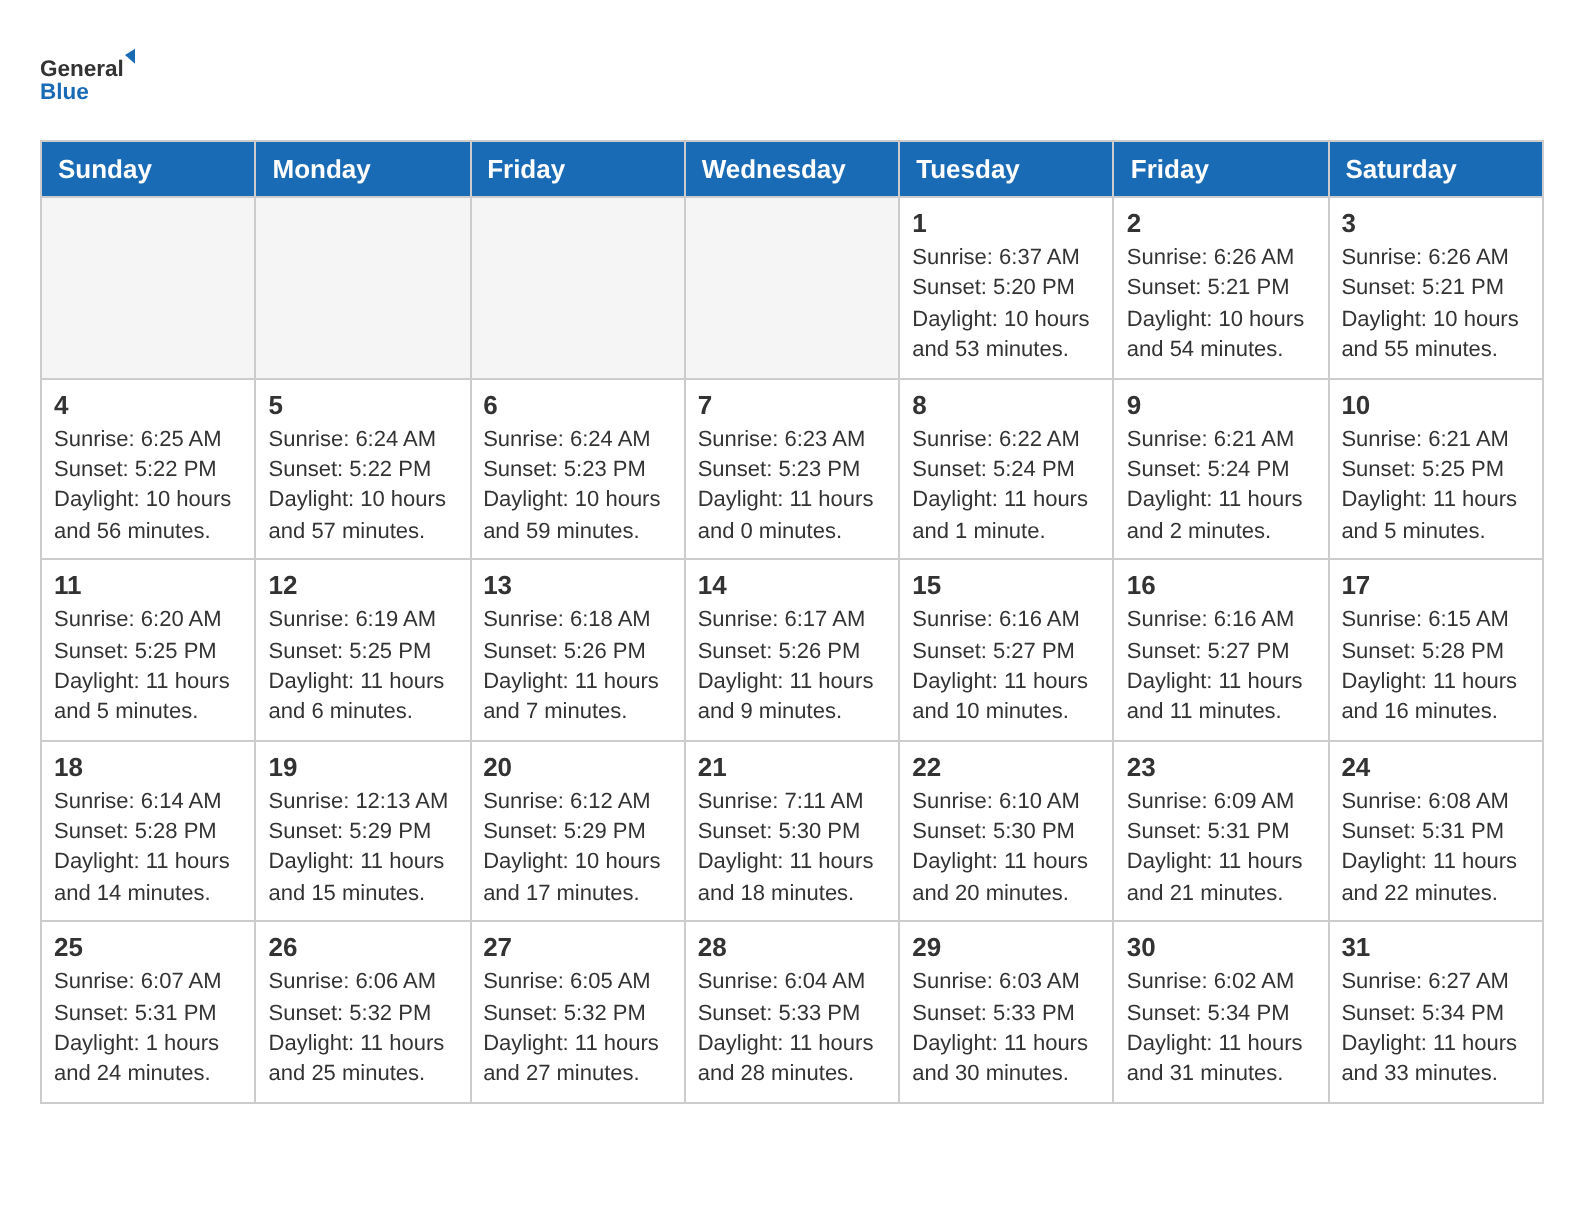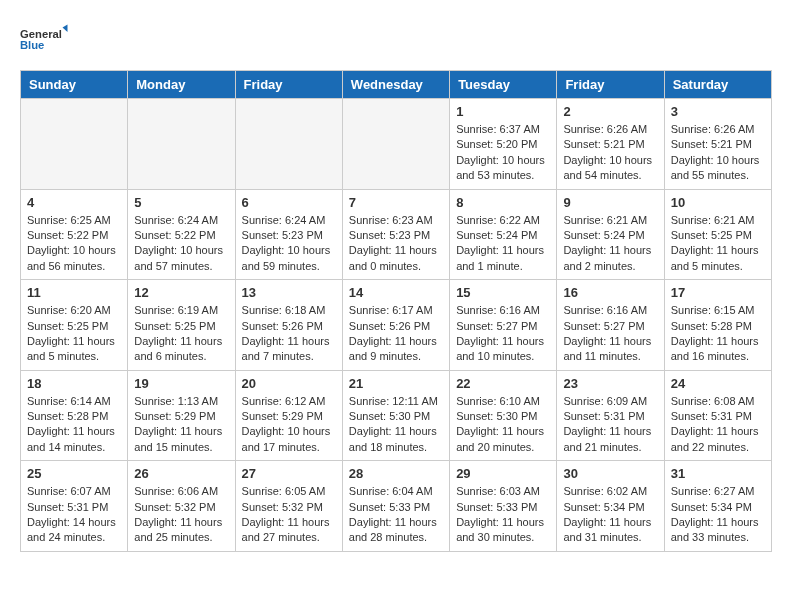--- a/index.html
+++ b/index.html
@@ -253,37 +253,37 @@
           <span class="day-number">18</span>
         <div class="cell-content">
           <span>Sunrise: 6:14 AM</span><br>
           <span>Sunset: 5:28 PM</span><br>
           <span>Daylight: 11 hours and 14 minutes.</span>
         </div>
         </td>
         <td>
           <span class="day-number">19</span>
         <div class="cell-content">
-          <span>Sunrise: 1:13 AM</span><br>
+          <span>Sunrise: 12:13 AM</span><br>
           <span>Sunset: 5:29 PM</span><br>
           <span>Daylight: 11 hours and 15 minutes.</span>
         </div>
         </td>
         <td>
           <span class="day-number">20</span>
         <div class="cell-content">
           <span>Sunrise: 6:12 AM</span><br>
           <span>Sunset: 5:29 PM</span><br>
           <span>Daylight: 10 hours and 17 minutes.</span>
         </div>
         </td>
         <td>
           <span class="day-number">21</span>
         <div class="cell-content">
-          <span>Sunrise: 12:11 AM</span><br>
+          <span>Sunrise: 7:11 AM</span><br>
           <span>Sunset: 5:30 PM</span><br>
           <span>Daylight: 11 hours and 18 minutes.</span>
         </div>
         </td>
         <td>
           <span class="day-number">22</span>
         <div class="cell-content">
           <span>Sunrise: 6:10 AM</span><br>
           <span>Sunset: 5:30 PM</span><br>
           <span>Daylight: 11 hours and 20 minutes.</span>
@@ -305,21 +305,21 @@
           <span>Daylight: 11 hours and 22 minutes.</span>
         </div>
         </td>
       </tr>
       <tr>
         <td>
           <span class="day-number">25</span>
         <div class="cell-content">
           <span>Sunrise: 6:07 AM</span><br>
           <span>Sunset: 5:31 PM</span><br>
-          <span>Daylight: 14 hours and 24 minutes.</span>
+          <span>Daylight: 1 hours and 24 minutes.</span>
         </div>
         </td>
         <td>
           <span class="day-number">26</span>
         <div class="cell-content">
           <span>Sunrise: 6:06 AM</span><br>
           <span>Sunset: 5:32 PM</span><br>
           <span>Daylight: 11 hours and 25 minutes.</span>
         </div>
         </td>

